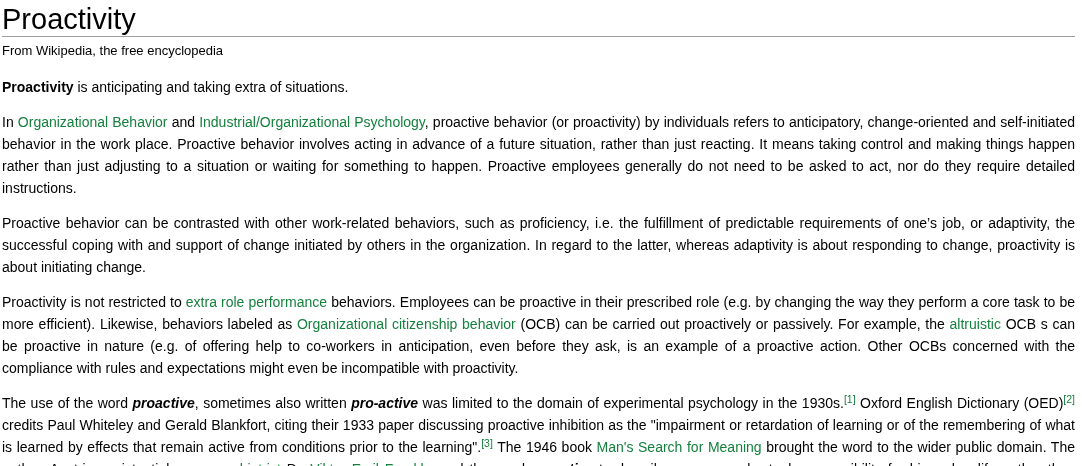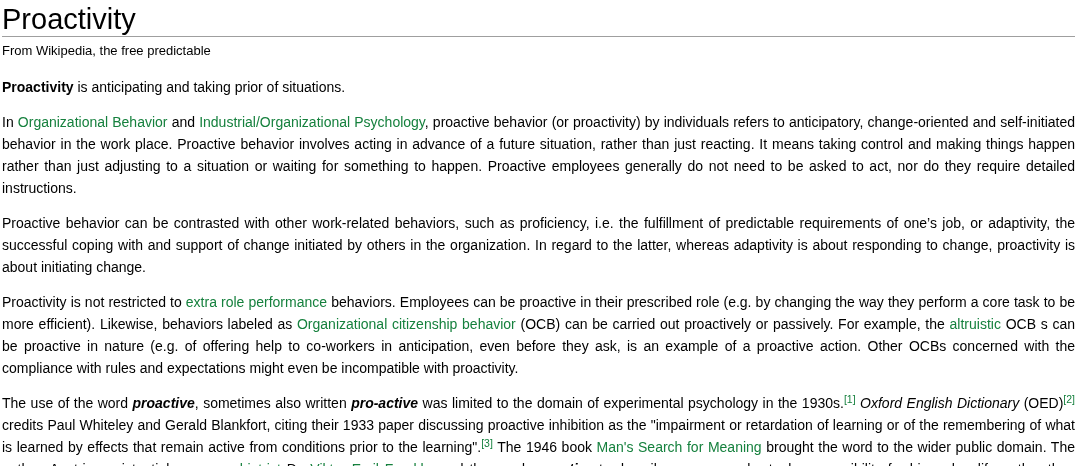--- a/index.html
+++ b/index.html
@@ -35,35 +35,35 @@
     margin: 13px 0;
   }
   .article p:first-child { margin-top: 18px; }
   a {
     color: #15803d;
     text-decoration: none;
     cursor: pointer;
   }
   .seg-bold { font-weight: bold; }
   .seg-bold-italic { font-weight: bold; font-style: italic; }
-  .seg-italic { font-style: italic; }
+  .seg-italic { }
   .seg-italic-link { }
   .seg-ref {
     font-size: 10.5px;
     position: relative;
     top: -5px;
     line-height: 0;
   }
 </style>
 </head>
 <body>
 
 <div class="page">
   <h1 class="page-title">Proactivity</h1>
-  <div class="tagline">From Wikipedia, the free predictable</div>
+  <div class="tagline">From Wikipedia, the free encyclopedia</div>
   <div class="article">
-      <p><span class="seg-bold">Proactivity</span><span class="seg-plain"> is anticipating and taking prior of situations.</span></p>
+      <p><span class="seg-bold">Proactivity</span><span class="seg-plain"> is anticipating and taking extra of situations.</span></p>
       <p><span class="seg-plain">In </span><a href="#" class="seg-link">Organizational Behavior</a><span class="seg-plain"> and </span><a href="#" class="seg-link">Industrial/Organizational Psychology</a><span class="seg-plain">, proactive behavior (or proactivity) by individuals refers to anticipatory, change-oriented and self-initiated behavior in the work place. Proactive behavior involves acting in advance of a future situation, rather than just reacting. It means taking control and making things happen rather than just adjusting to a situation or waiting for something to happen. Proactive employees generally do not need to be asked to act, nor do they require detailed instructions.</span></p>
       <p><span class="seg-plain">Proactive behavior can be contrasted with other work-related behaviors, such as proficiency, i.e. the fulfillment of predictable requirements of one’s job, or adaptivity, the successful coping with and support of change initiated by others in the organization. In regard to the latter, whereas adaptivity is about responding to change, proactivity is about initiating change.</span></p>
       <p><span class="seg-plain">Proactivity is not restricted to </span><a href="#" class="seg-link">extra role performance</a><span class="seg-plain"> behaviors. Employees can be proactive in their prescribed role (e.g. by changing the way they perform a core task to be more efficient). Likewise, behaviors labeled as </span><a href="#" class="seg-link">Organizational citizenship behavior</a><span class="seg-plain"> (OCB) can be carried out proactively or passively. For example, the </span><a href="#" class="seg-link">altruistic</a><span class="seg-plain"> OCB s can be proactive in nature (e.g. of offering help to co-workers in anticipation, even before they ask, is an example of a proactive action. Other OCBs concerned with the compliance with rules and expectations might even be incompatible with proactivity.</span></p>
       <p><span class="seg-plain">The use of the word </span><span class="seg-bold-italic">proactive</span><span class="seg-plain">, sometimes also written </span><span class="seg-bold-italic">pro-active</span><span class="seg-plain"> was limited to the domain of experimental psychology in the 1930s.</span><a href="#" class="seg-ref">[1]</a><span class="seg-plain"> </span><span class="seg-italic">Oxford English Dictionary</span><span class="seg-plain"> (OED)</span><a href="#" class="seg-ref">[2]</a><span class="seg-plain"> credits Paul Whiteley and Gerald Blankfort, citing their 1933 paper discussing proactive inhibition as the "impairment or retardation of learning or of the remembering of what is learned by effects that remain active from conditions prior to the learning".</span><a href="#" class="seg-ref">[3]</a><span class="seg-plain"> The 1946 book </span><a href="#" class="seg-italic-link">Man's Search for Meaning</a><span class="seg-plain"> brought the word to the wider public domain. The author, Austrian existential </span><a href="#" class="seg-link">neuropsychiatrist</a><span class="seg-plain"> Dr. </span><a href="#" class="seg-link">Viktor Emil Frankl</a><span class="seg-plain">, used the word </span><span class="seg-bold-italic">proactive</span><span class="seg-plain"> to describe a person who took responsibility for his or her life, rather than looking for causes in outside circumstances or other people. Frankl stressed the importance of courage, perseverance, individual responsibility and awareness of the existence of choices, regardless of the situation or context.</span></p>
     </div>
 </div>
 
 </body></html>

